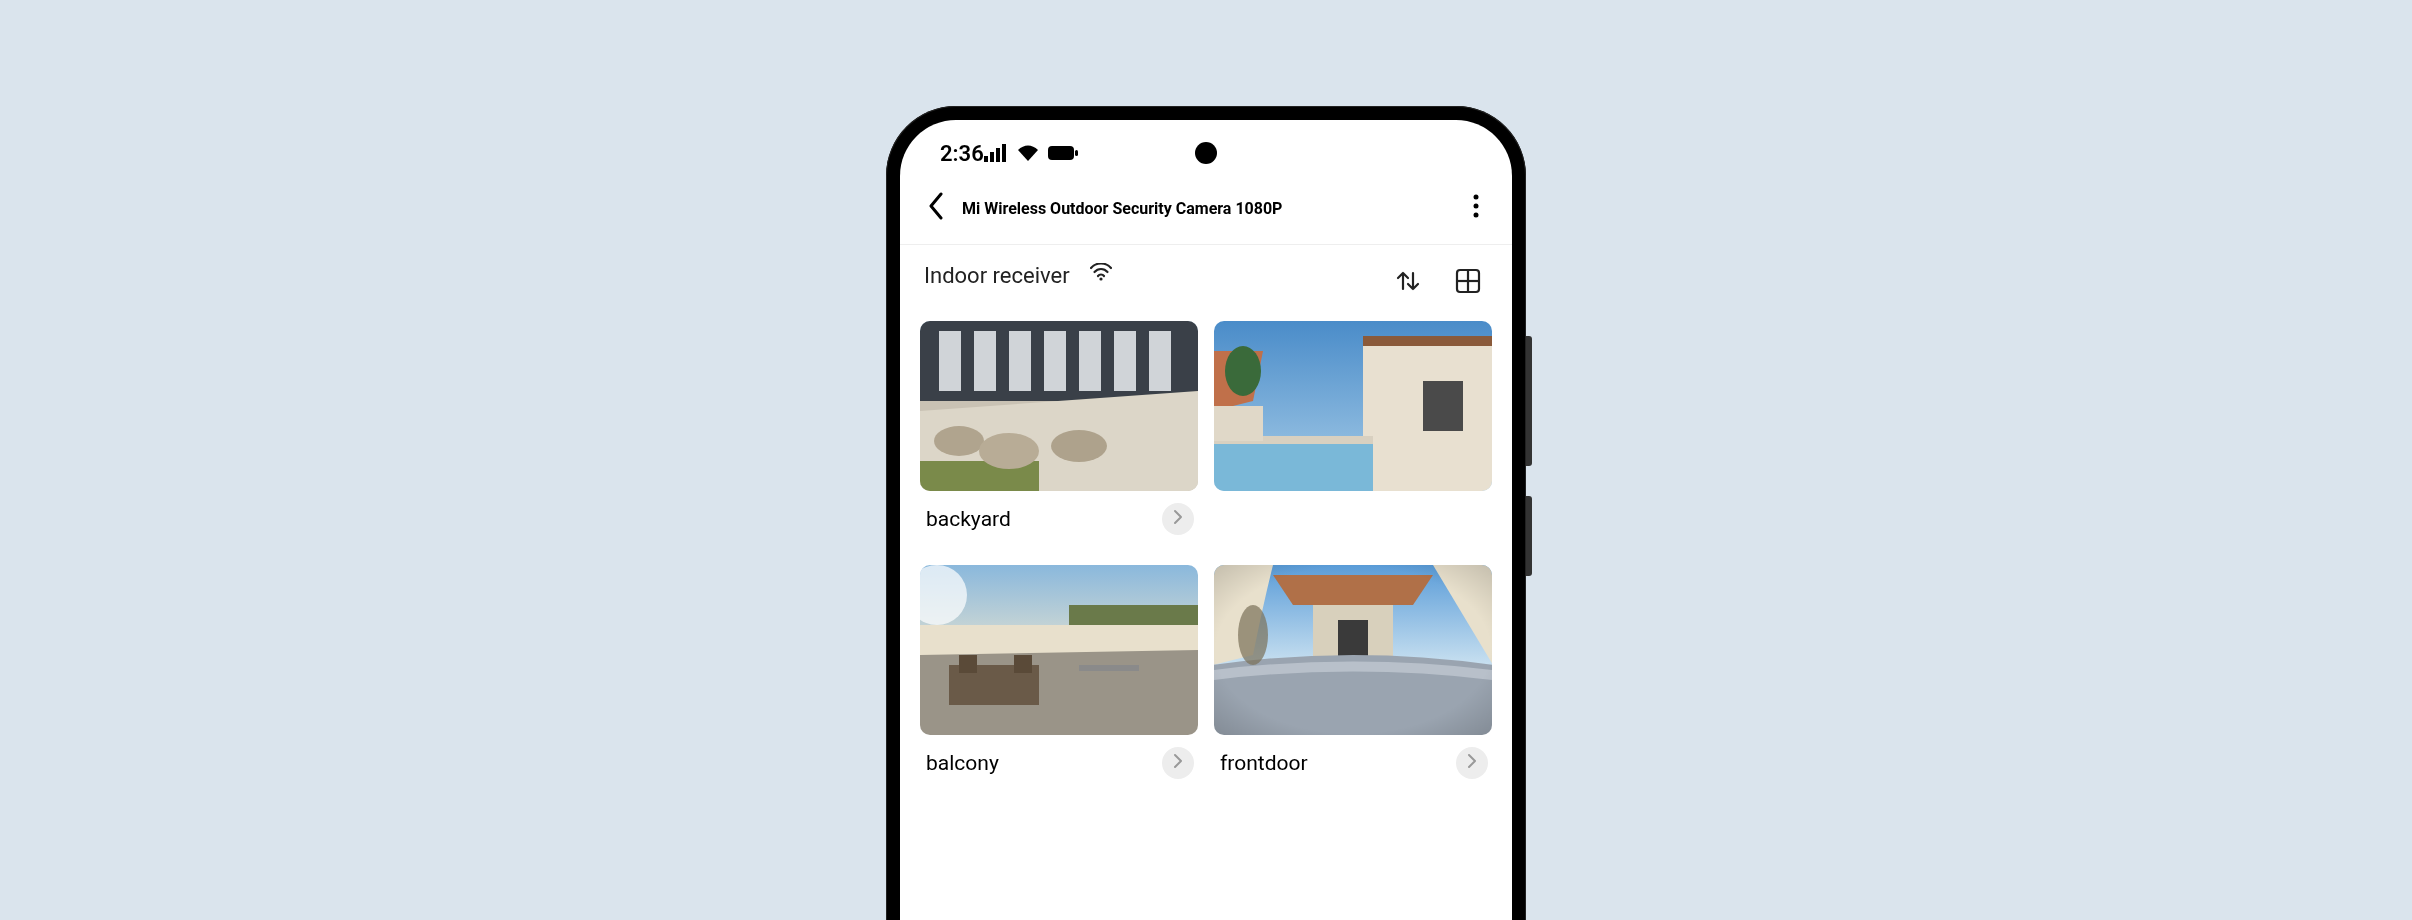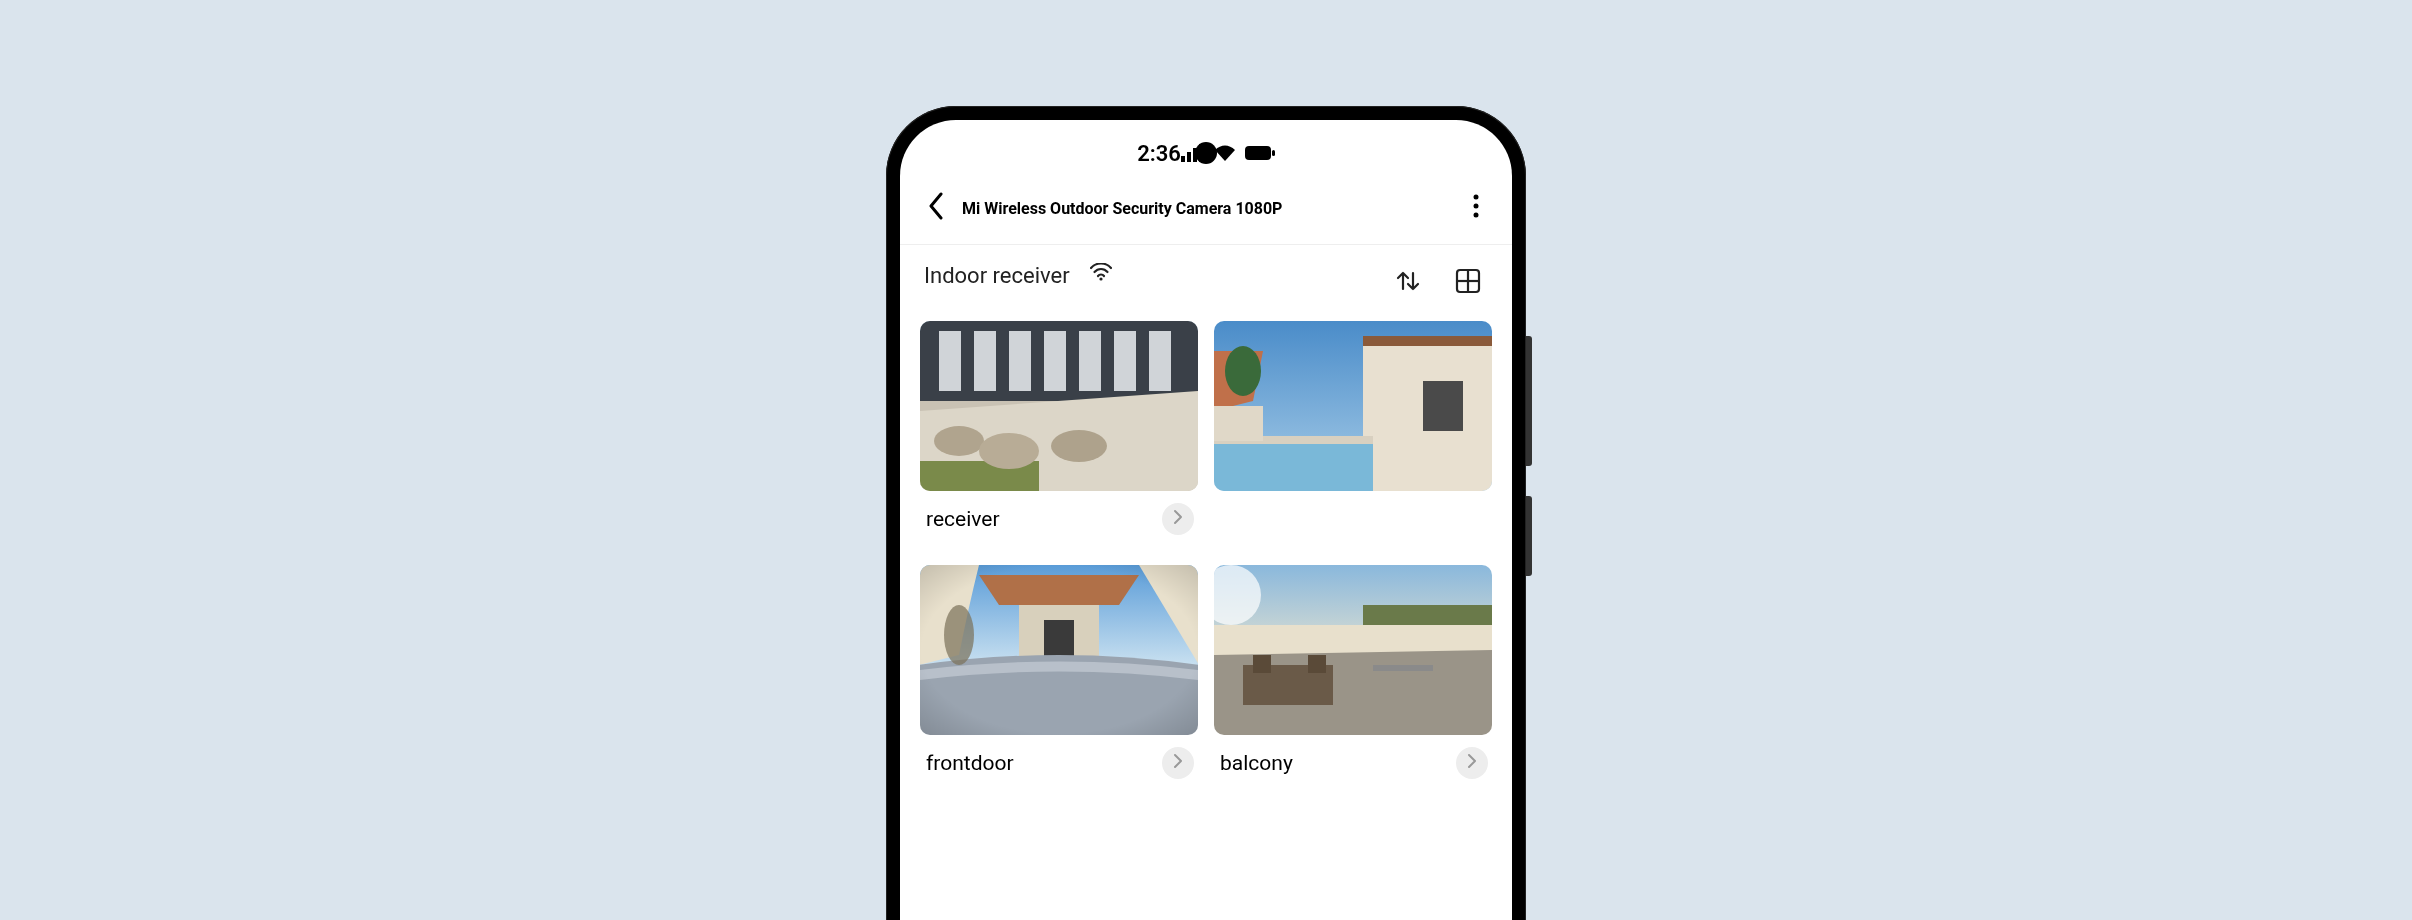--- a/index.html
+++ b/index.html
@@ -45,21 +45,21 @@
     left: 50%;
     transform: translateX(-50%);
     width: 22px;
     height: 22px;
     background: #000;
     border-radius: 50%;
     z-index: 5;
   }
   .statusbar {
     display: flex;
-    justify-content: center;
+    justify-content: flex-start;
     align-items: center;
     padding: 18px 40px 10px 40px;
     height: 58px;
   }
   .statusbar .time {
     font-size: 22px;
     font-weight: 600;
     color: #000;
   }
   .status-icons {
@@ -260,21 +260,21 @@
             <rect x="230" y="10" width="22" height="60" fill="#d0d4d8"></rect>
             <rect y="80" width="280" height="90" fill="#c9c2b4"></rect>
             <path d="M0 90 L280 70 L280 170 L0 170 Z" fill="#dcd6c8"></path>
             <rect x="0" y="140" width="120" height="30" fill="#7a8a4a"></rect>
             <ellipse cx="40" cy="120" rx="25" ry="15" fill="#b0a48e"></ellipse>
             <ellipse cx="90" cy="130" rx="30" ry="18" fill="#b8ac96"></ellipse>
             <ellipse cx="160" cy="125" rx="28" ry="16" fill="#aea28c"></ellipse>
           </svg>
         </div>
         <div class="card-row">
-          <span class="cam-label">receiver</span>
+          <span class="cam-label">backyard</span>
           <div class="chev-circle">
             <span>
               <svg width="10" height="16" viewBox="0 0 10 16">
                   <path d="M2 2 L8 8 L2 14" stroke="#999" stroke-width="2" fill="none" stroke-linecap="round" stroke-linejoin="round"></path>
                 </svg>
             </span>
           </div>
         </div>
       </div>
 
@@ -290,20 +290,52 @@
             <rect width="280" height="170" fill="url(#sky2)"></rect>
             <rect x="150" y="20" width="130" height="150" fill="#e8e0d0"></rect>
             <rect x="150" y="15" width="130" height="10" fill="#8a5a3a"></rect>
             <rect x="210" y="60" width="40" height="50" fill="#4a4a4a"></rect>
             <rect x="0" y="120" width="160" height="50" fill="#7ab8d8"></rect>
             <rect x="0" y="115" width="160" height="8" fill="#d8d0c0"></rect>
             <path d="M0 30 L50 30 L40 80 L0 90 Z" fill="#c0704a"></path>
             <rect x="0" y="85" width="50" height="35" fill="#e0d8c8"></rect>
             <ellipse cx="30" cy="50" rx="18" ry="25" fill="#3a6a3a"></ellipse>
           </svg>
+        </div>
+      </div>
+
+      <div class="camera-card">
+        <div class="thumb">
+          <svg viewBox="0 0 280 170" preserveAspectRatio="xMidYMid slice">
+            <defs>
+                <linearGradient id="sky4" x1="0" y1="0" x2="0" y2="1">
+                  <stop offset="0" stop-color="#8ab8dc"></stop>
+                  <stop offset="1" stop-color="#f0e8d0"></stop>
+                </linearGradient>
+              </defs>
+            <rect width="280" height="110" fill="url(#sky4)"></rect>
+            <rect x="150" y="40" width="130" height="25" fill="#6a7a4a"></rect>
+            <rect x="0" y="60" width="280" height="30" fill="#e8e0cc"></rect>
+            <path d="M0 90 L280 85 L280 170 L0 170 Z" fill="#9a9488"></path>
+            <rect x="30" y="100" width="90" height="40" fill="#6a5a48"></rect>
+            <rect x="40" y="90" width="18" height="18" fill="#5a4a38"></rect>
+            <rect x="95" y="90" width="18" height="18" fill="#5a4a38"></rect>
+            <rect x="160" y="100" width="60" height="6" fill="#8a8a8a"></rect>
+            <circle cx="18" cy="30" r="30" fill="#fff" opacity="0.7"></circle>
+          </svg>
+        </div>
+        <div class="card-row">
+          <span class="cam-label">balcony</span>
+          <div class="chev-circle">
+            <span>
+              <svg width="10" height="16" viewBox="0 0 10 16">
+                  <path d="M2 2 L8 8 L2 14" stroke="#999" stroke-width="2" fill="none" stroke-linecap="round" stroke-linejoin="round"></path>
+                </svg>
+            </span>
+          </div>
         </div>
       </div>
 
       <div class="camera-card">
         <div class="thumb">
           <svg viewBox="0 0 280 170" preserveAspectRatio="xMidYMid slice">
             <defs>
               <linearGradient id="sky3" x1="0" y1="0" x2="0" y2="1">
                   <stop offset="0" stop-color="#5a9cd8"></stop>
                   <stop offset="1" stop-color="#c8e0f0"></stop>
@@ -330,48 +362,16 @@
           <div class="chev-circle">
             <span>
               <svg width="10" height="16" viewBox="0 0 10 16">
                   <path d="M2 2 L8 8 L2 14" stroke="#999" stroke-width="2" fill="none" stroke-linecap="round" stroke-linejoin="round"></path>
                 </svg>
             </span>
           </div>
         </div>
       </div>
 
-      <div class="camera-card">
-        <div class="thumb">
-          <svg viewBox="0 0 280 170" preserveAspectRatio="xMidYMid slice">
-            <defs>
-                <linearGradient id="sky4" x1="0" y1="0" x2="0" y2="1">
-                  <stop offset="0" stop-color="#8ab8dc"></stop>
-                  <stop offset="1" stop-color="#f0e8d0"></stop>
-                </linearGradient>
-              </defs>
-            <rect width="280" height="110" fill="url(#sky4)"></rect>
-            <rect x="150" y="40" width="130" height="25" fill="#6a7a4a"></rect>
-            <rect x="0" y="60" width="280" height="30" fill="#e8e0cc"></rect>
-            <path d="M0 90 L280 85 L280 170 L0 170 Z" fill="#9a9488"></path>
-            <rect x="30" y="100" width="90" height="40" fill="#6a5a48"></rect>
-            <rect x="40" y="90" width="18" height="18" fill="#5a4a38"></rect>
-            <rect x="95" y="90" width="18" height="18" fill="#5a4a38"></rect>
-            <rect x="160" y="100" width="60" height="6" fill="#8a8a8a"></rect>
-            <circle cx="18" cy="30" r="30" fill="#fff" opacity="0.7"></circle>
-          </svg>
-        </div>
-        <div class="card-row">
-          <span class="cam-label">balcony</span>
-          <div class="chev-circle">
-            <span>
-              <svg width="10" height="16" viewBox="0 0 10 16">
-                  <path d="M2 2 L8 8 L2 14" stroke="#999" stroke-width="2" fill="none" stroke-linecap="round" stroke-linejoin="round"></path>
-                </svg>
-            </span>
-          </div>
-        </div>
-      </div>
-
     </div>
 
   </div>
 </div>
 
 </body></html>

